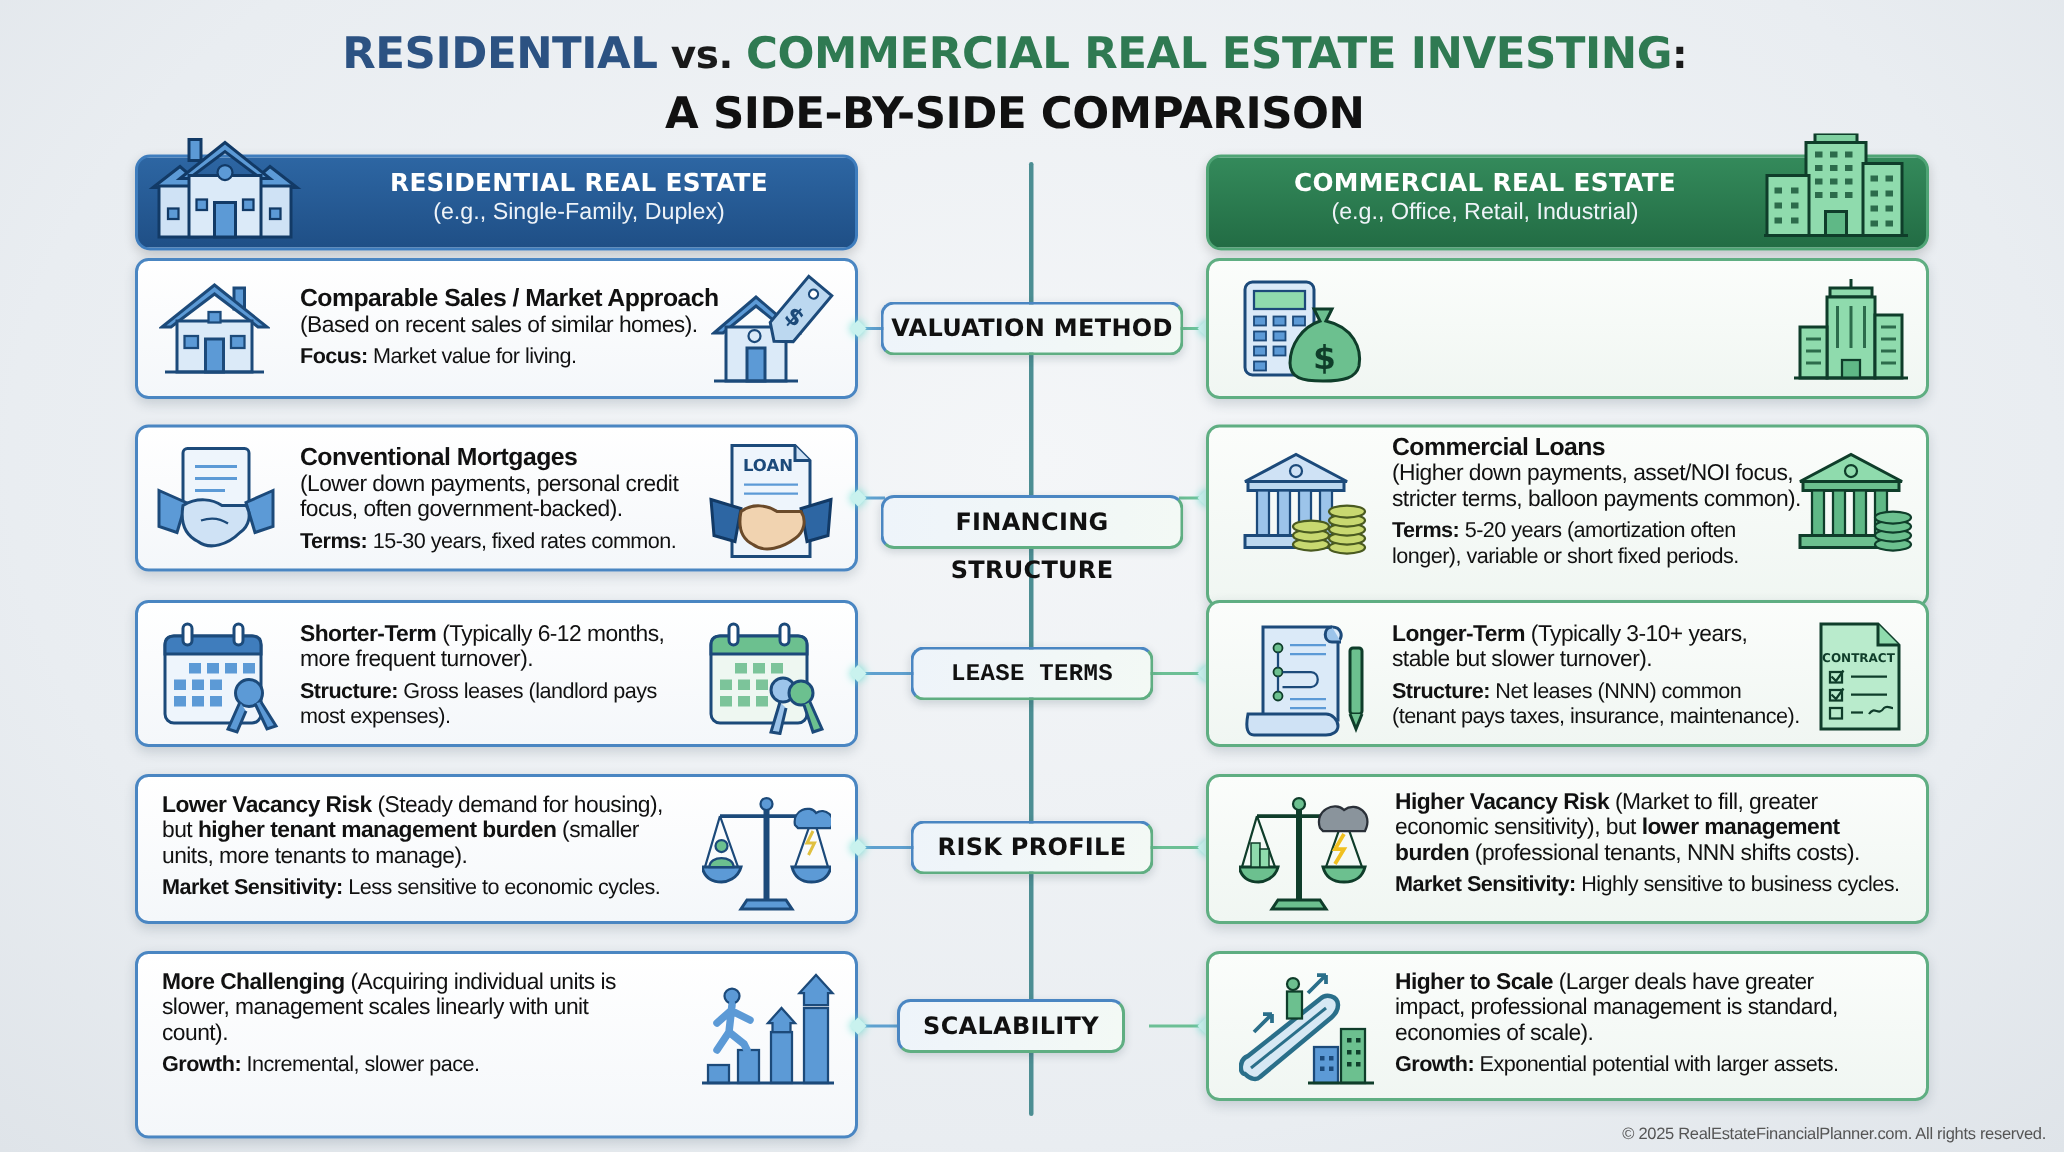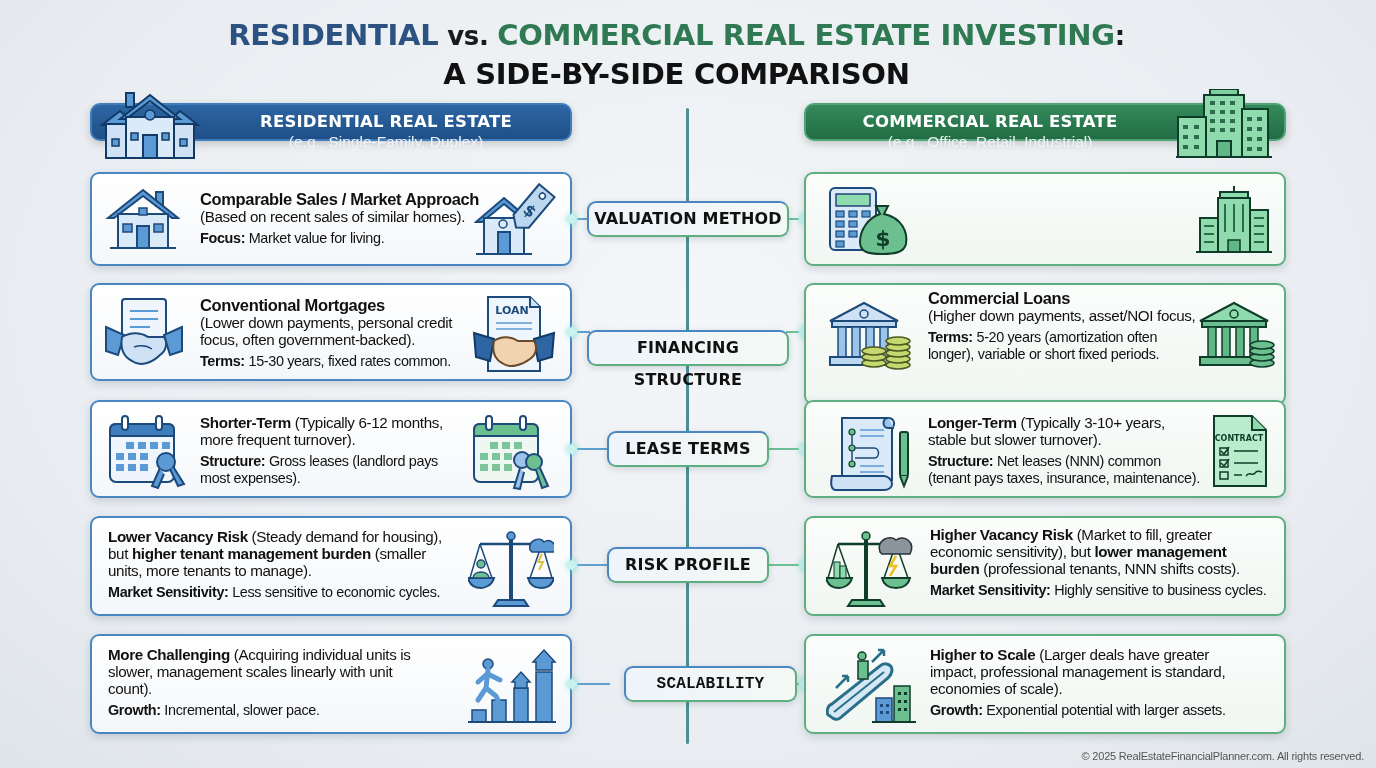--- a/index.html
+++ b/index.html
@@ -20,21 +20,21 @@
   .t-res { color: #2c5282; }
   .t-vs { color: #1a1a1a; font-size: 26px; }
   .t-com { color: #2f7a52; }
 
   .divider {
     position: absolute; left: 686px; top: 108px; width: 3px; height: 636px;
     background: #4c8e93; border-radius: 2px;
   }
 
   .col-header {
-    position: absolute; top: 103px; height: 38px; border-radius: 10px;
+    position: absolute; top: 103px; height: 64px; border-radius: 10px;
     color: #fff; text-align: center;
     box-shadow: 0 3px 8px rgba(0,0,0,0.18);
   }
   .col-header.res { left: 90px; width: 482px; background: linear-gradient(180deg, #2d66a3 0%, #1f4f86 100%); border: 2px solid #3f7dbd; }
   .col-header.com { left: 804px; width: 482px; background: linear-gradient(180deg, #348a5b 0%, #226c44 100%); border: 2px solid #4fa475; }
   .col-header .h-title { font-family: "DejaVu Sans", sans-serif; font-weight: bold; font-size: 16.5px; margin-top: 7px; letter-spacing: 0.2px; }
   .col-header .h-sub { font-size: 15.5px; margin-top: 2px; color: #eef3f8; }
   .col-header.res .h-title, .col-header.res .h-sub { padding-left: 110px; }
   .col-header.com .h-title, .col-header.com .h-sub { padding-right: 110px; }
   .hdr-icon { position: absolute; top: -14px; }
@@ -272,20 +272,21 @@
       <ellipse cx="70" cy="66" rx="12" ry="4"></ellipse>
         <ellipse cx="70" cy="60" rx="12" ry="4"></ellipse>
         <ellipse cx="70" cy="54" rx="12" ry="4"></ellipse>
         <ellipse cx="70" cy="48" rx="12" ry="4"></ellipse>
         <ellipse cx="70" cy="42" rx="12" ry="4"></ellipse>
     </g>
   </svg>
   <div class="txt" style="left:122px;top:5px;">
     <span class="p b" style="font-size:16.5px;">Commercial Loans</span>
     <span class="p">(Higher down payments, asset/NOI focus,</span>
+    <span class="p">stricter terms, balloon payments common).</span>
     <span class="p gap sm"><span class="b">Terms:</span><span> 5-20 years (amortization often</span></span>
     <span class="p sm">longer), variable or short fixed periods.</span>
   </div>
   <svg class="icon" style="left:392px;top:14px;" width="78" height="72" viewBox="0 0 78 72">
     <path d="M2 22 L36 4 L70 22 Z" fill="#8fdbad" stroke="#0f3d2a" stroke-width="2"></path>
     <circle cx="36" cy="15" r="4" fill="#8fdbad" stroke="#0f3d2a" stroke-width="1.5"></circle>
     <rect x="4" y="22" width="64" height="6" fill="#6cc08f" stroke="#0f3d2a" stroke-width="2"></rect>
     <g fill="#5fb886" stroke="#0f3d2a" stroke-width="1.5">
       <rect x="10" y="28" width="8" height="30"></rect>
         <rect x="24" y="28" width="8" height="30"></rect>
@@ -349,21 +350,21 @@
     <circle cx="50" cy="46" r="8" fill="#9cc4ea" stroke="#1c4a7a" stroke-width="2"></circle>
     <circle cx="62" cy="48" r="8" fill="#6cc08f" stroke="#1c4a7a" stroke-width="2"></circle>
     <path d="M48 54 L42 74 L48 75 L52 58" fill="#9cc4ea" stroke="#1c4a7a" stroke-width="2"></path>
     <path d="M64 56 L70 74 L76 72 L68 54" fill="#6cc08f" stroke="#1c4a7a" stroke-width="2"></path>
   </svg>
 </div>
 <div class="connector l" style="left:572px;top:448px;width:38px;"></div>
 <div class="connector r" style="left:766px;top:448px;width:38px;"></div>
 <div class="dot" style="left:568px;top:445px;"></div>
 <div class="dot" style="left:800px;top:445px;"></div>
-<div class="label" style="left:607px;top:431px;width:162px;">LEASE TERMS</div>
+<div class="label" style="left:607px;top:431px;width:162px;font-family:Liberation Mono, monospace;">LEASE TERMS</div>
 
 <div class="card com" style="top:400px;height:98px;">
   <svg class="icon" style="left:24px;top:12px;" width="84" height="78" viewBox="0 0 84 78">
     <path d="M12 4 L58 4 C64 4 66 10 62 14 L62 66 L12 66 Z" fill="#dbeaf8" stroke="#1c4a7a" stroke-width="2"></path>
     <path d="M58 4 C52 4 52 14 58 14 L64 14" fill="#9cc4ea" stroke="#1c4a7a" stroke-width="2"></path>
     <path d="M2 62 L54 62 C58 62 62 66 62 70 C62 74 58 76 54 76 L6 76 C2 76 0 72 2 62 Z" fill="#cfe2f5" stroke="#1c4a7a" stroke-width="2"></path>
     <circle cx="22" cy="18" r="3" fill="#6cc08f" stroke="#0f3d2a" stroke-width="1.2"></circle>
     <circle cx="22" cy="34" r="3" fill="#6cc08f" stroke="#0f3d2a" stroke-width="1.2"></circle>
     <circle cx="22" cy="50" r="3" fill="#6cc08f" stroke="#0f3d2a" stroke-width="1.2"></circle>
     <path d="M22 21 L22 31 M22 37 L22 47 M25 34 L44 34 C50 34 50 44 44 44 L25 44" fill="none" stroke="#1c4a7a" stroke-width="1.5"></path>
@@ -444,21 +445,21 @@
     <path d="M70 26 L64 36 L70 36 L64 46" fill="none" stroke="#f0c020" stroke-width="2.5"></path>
   </svg>
   <div class="txt" style="left:124px;top:8px;">
     <span class="p"><span class="b">Higher Vacancy Risk</span><span> (Market to fill, greater</span></span>
     <span class="p"><span>economic sensitivity), but </span><span class="b">lower management</span></span>
     <span class="p"><span class="b">burden</span><span> (professional tenants, NNN shifts costs).</span></span>
     <span class="p gap sm"><span class="b">Market Sensitivity:</span><span> Highly sensitive to business cycles.</span></span>
   </div>
 </div>
 
-<div class="card res" style="top:634px;height:100px;padding-left:12px;">
+<div class="card res" style="top:634px;height:125px;padding-left:12px;">
   <div class="txt" style="left:16px;top:10px;">
     <span class="p"><span class="b">More Challenging</span><span> (Acquiring individual units is</span></span>
     <span class="p">slower, management scales linearly with unit</span>
     <span class="p">count).</span>
     <span class="p gap sm"><span class="b">Growth:</span><span> Incremental, slower pace.</span></span>
   </div>
   <svg class="icon" style="left:376px;top:8px;" width="90" height="82" viewBox="0 0 90 82">
     <rect x="4" y="66" width="14" height="12" fill="#5c9ad6" stroke="#1c4a7a" stroke-width="1.5"></rect>
     <rect x="24" y="56" width="14" height="22" fill="#5c9ad6" stroke="#1c4a7a" stroke-width="1.5"></rect>
     <rect x="46" y="44" width="14" height="34" fill="#5c9ad6" stroke="#1c4a7a" stroke-width="1.5"></rect>
@@ -467,21 +468,21 @@
     <path d="M44 38 L53 28 L62 38 L59 38 L59 44 L47 44 L47 38 Z" fill="#5c9ad6" stroke="#1c4a7a" stroke-width="1.5"></path>
     <path d="M65 18 L76 6 L87 18 L84 18 L84 26 L68 26 L68 18 Z" fill="#5c9ad6" stroke="#1c4a7a" stroke-width="1.5"></path>
     <circle cx="20" cy="20" r="5" fill="#5c9ad6" stroke="#1c4a7a" stroke-width="1.5"></circle>
     <path d="M20 26 L18 44 L10 56 M18 44 L28 52 L30 56 M19 30 L10 38 M20 30 L32 36" fill="none" stroke="#5c9ad6" stroke-width="5" stroke-linecap="round"></path>
   </svg>
 </div>
 <div class="connector l" style="left:572px;top:683px;width:38px;"></div>
 <div class="connector r" style="left:766px;top:683px;width:38px;"></div>
 <div class="dot" style="left:568px;top:680px;"></div>
 <div class="dot" style="left:800px;top:680px;"></div>
-<div class="label" style="left:624px;top:666px;width:173px;font-family:Liberation Mono, monospace;">SCALABILITY</div>
+<div class="label" style="left:598px;top:666px;width:152px;">SCALABILITY</div>
 
 <div class="card com" style="top:634px;height:100px;">
   <svg class="icon" style="left:20px;top:12px;" width="90" height="76" viewBox="0 0 90 76">
     <path d="M4 68 C0 68 0 58 6 56 L54 18 C58 14 66 16 66 22 C66 26 64 28 62 30 L14 70 C12 72 8 72 4 68 Z" fill="#d6e8f4" stroke="#2a6f8a" stroke-width="3"></path>
     <path d="M8 64 L58 24" stroke="#2a6f8a" stroke-width="2"></path>
     <circle cx="36" cy="8" r="4" fill="#6cc08f" stroke="#0f3d2a" stroke-width="1.5"></circle>
     <rect x="32" y="13" width="10" height="18" fill="#6cc08f" stroke="#0f3d2a" stroke-width="1.5"></rect>
     <path d="M10 40 L22 28 M22 28 L16 28 M22 28 L22 34" stroke="#2a6f8a" stroke-width="2.5" fill="none"></path>
     <path d="M46 14 L58 2 M58 2 L52 2 M58 2 L58 8" stroke="#2a6f8a" stroke-width="2.5" fill="none"></path>
     <rect x="50" y="50" width="16" height="24" fill="#5c9ad6" stroke="#1c4a7a" stroke-width="1.5"></rect>

